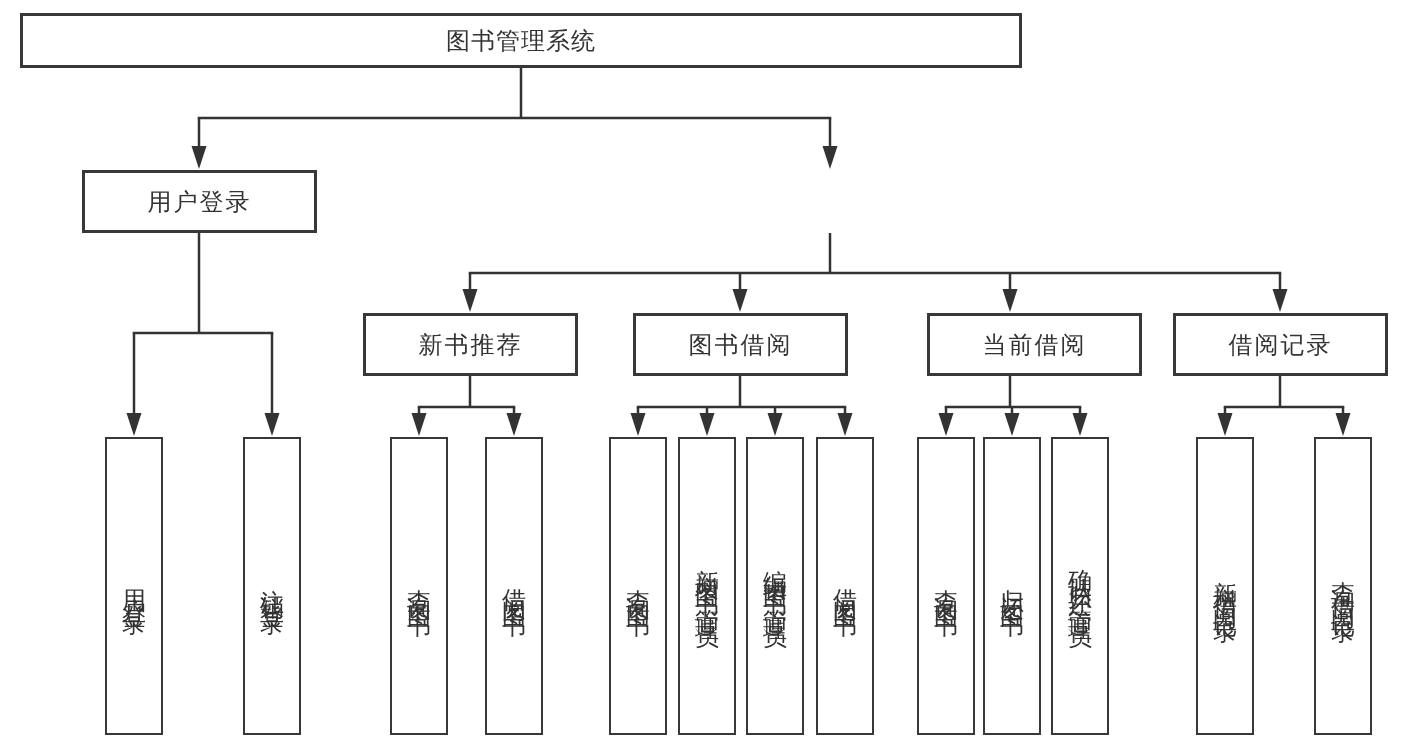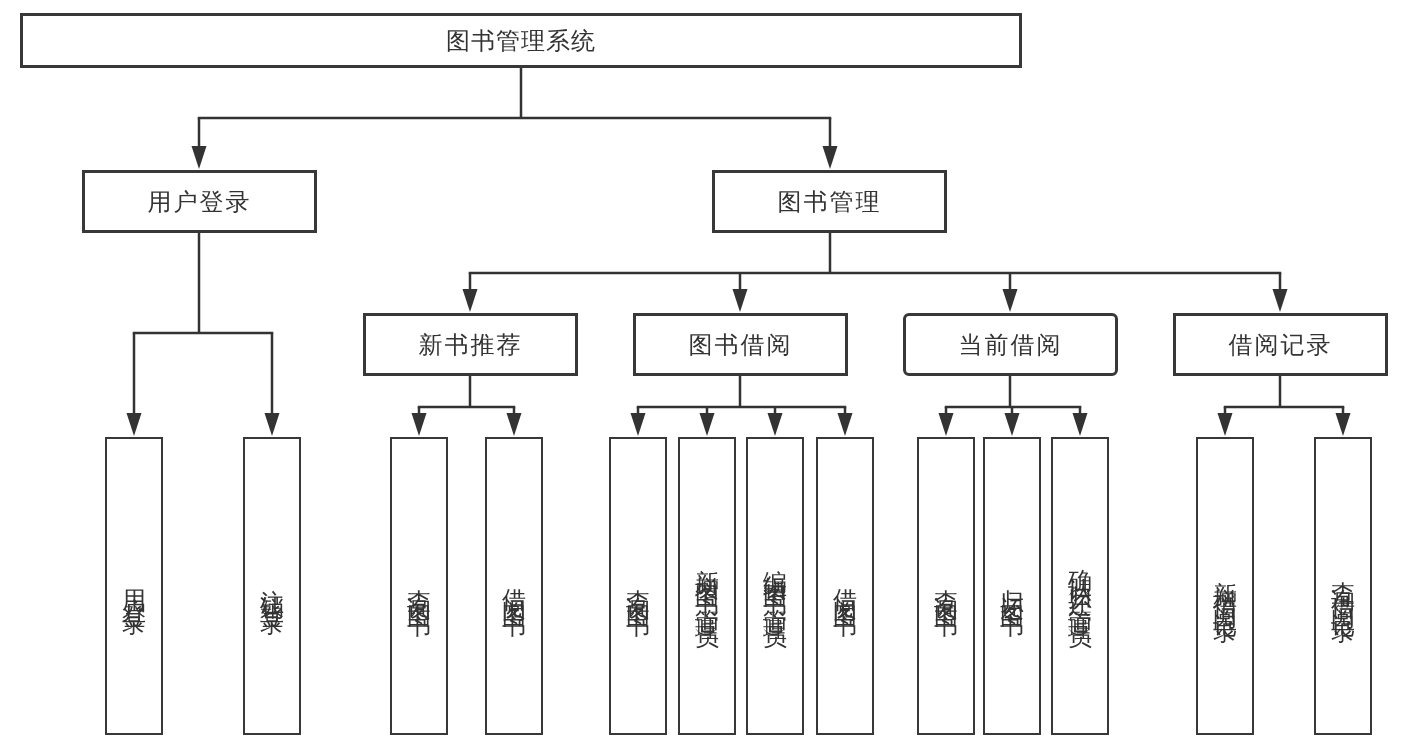--- a/index.html
+++ b/index.html
@@ -91,25 +91,24 @@
       <polygon points="1012,436 1004.5,413 1019.5,413"></polygon>
       <polygon points="1080,436 1072.5,413 1087.5,413"></polygon>
       <polygon points="1225,436 1217.5,413 1232.5,413"></polygon>
       <polygon points="1343,436 1335.5,413 1350.5,413"></polygon>
     </g>
   </svg>
 
   <div class="node root" style="left:20px;top:13px;width:1002px;height:55px;">图书管理系统</div>
 
   <div class="node" style="left:82px;top:170px;width:235px;height:63px;">用户登录</div>
-  <div class="node" style="left:712px;top:170px;width:235px;height:63px;">图书管理</div>
 
   <div class="node" style="left:633px;top:313px;width:215px;height:63px;">图书借阅</div>
   <div class="node" style="left:363px;top:313px;width:215px;height:63px;">新书推荐</div>
-  <div class="node" style="left:903px;top:313px;width:215px;height:63px;border-radius:6px;">当前借阅</div>
+  <div class="node" style="left:927px;top:313px;width:215px;height:63px;">当前借阅</div>
   <div class="node" style="left:1173px;top:313px;width:215px;height:63px;">借阅记录</div>
 
   <div class="node leaf" style="left:105px;top:437px;width:58px;height:298px;">用户登录</div>
   <div class="node leaf" style="left:243px;top:437px;width:58px;height:298px;">注销登录</div>
 
   <div class="node leaf" style="left:390px;top:437px;width:58px;height:298px;">查询图书</div>
   <div class="node leaf" style="left:485px;top:437px;width:58px;height:298px;">借阅图书</div>
 
   <div class="node leaf" style="left:609px;top:437px;width:58px;height:298px;">查询图书</div>
   <div class="node leaf" style="left:678px;top:437px;width:58px;height:298px;">新增图书（管理员）</div>

